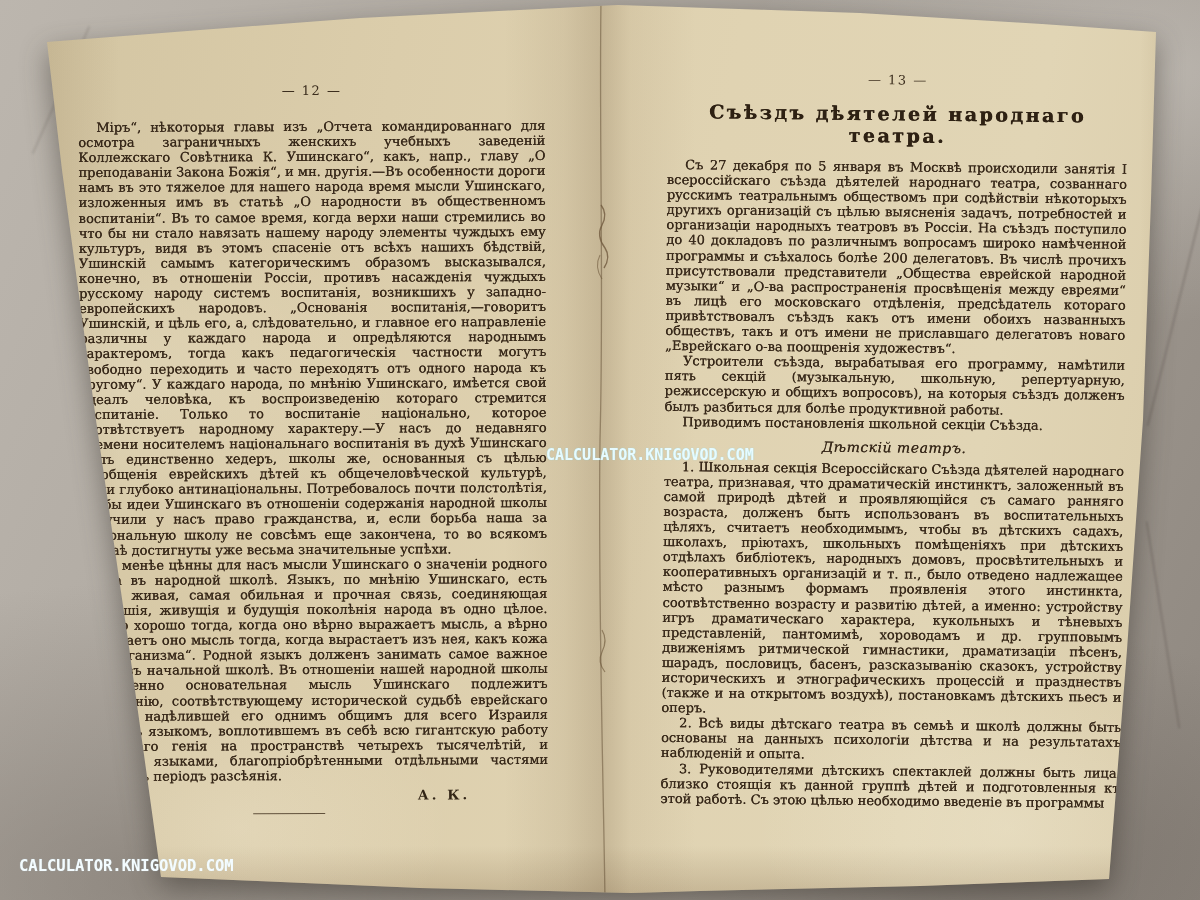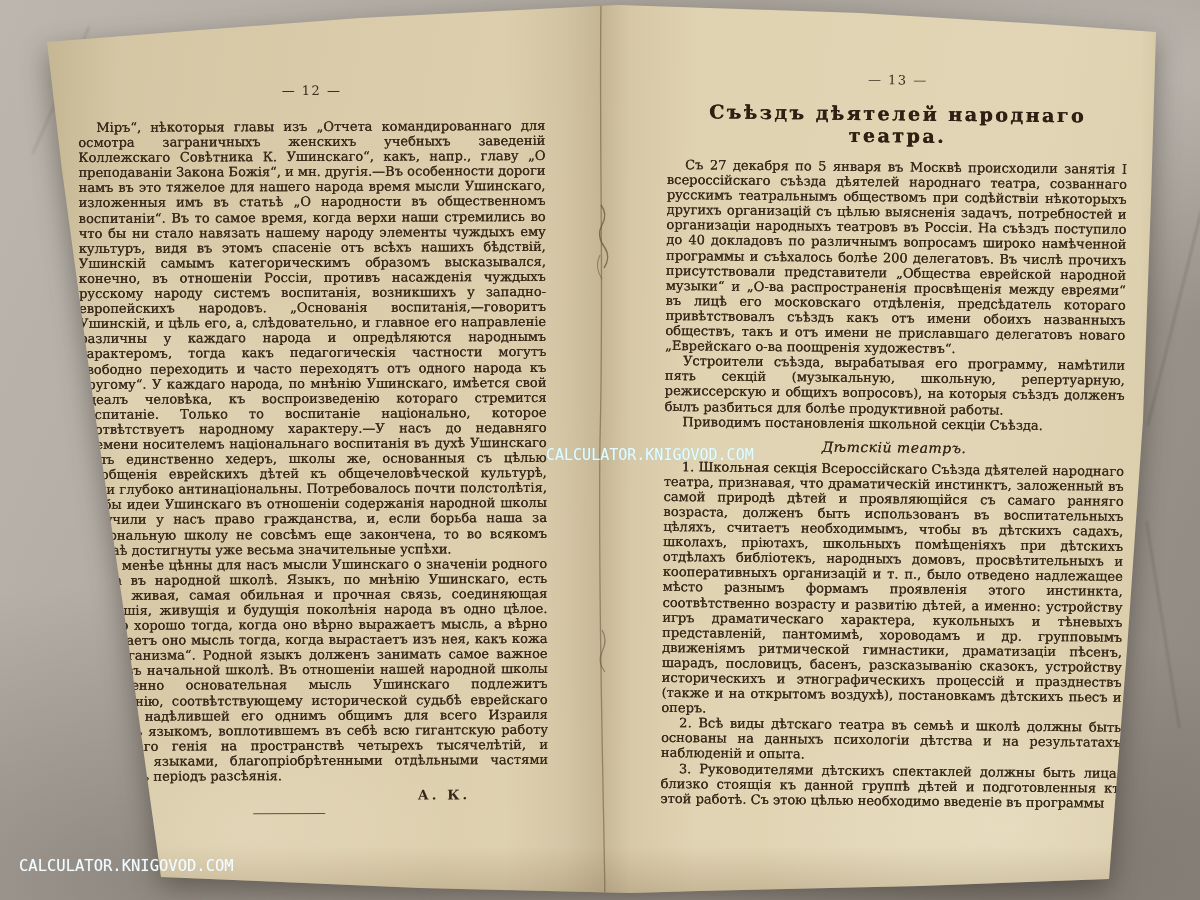--- a/index.html
+++ b/index.html
@@ -74,21 +74,21 @@
   }
   .end-rule{
     width:72px;height:0;border:none;border-top:1.4px solid #4a3a26;
     margin:10px 0 0 172px;opacity:.85;
   }
 
   .binding{position:absolute;left:586px;top:0;width:44px;height:900px;pointer-events:none;}
 
   .watermark{
     position:absolute;font-family:"DejaVu Sans Mono",monospace;
-    font-weight:normal;letter-spacing:0;white-space:nowrap;
+    font-weight:bold;letter-spacing:0;white-space:nowrap;
   }
   .watermark-center{left:546px;top:446px;font-size:15px;color:#e7fbff;text-shadow:0 0 1px rgba(110,225,255,.65);}
   .watermark-bottom{left:19px;top:857px;font-size:15.5px;color:#f4fcff;text-shadow:0 0 1px rgba(200,240,255,.5);}
 </style>
 </head>
 <body>
 
 <div class="scene">
   <div class="vein v1"></div>
   <div class="vein v2"></div>

